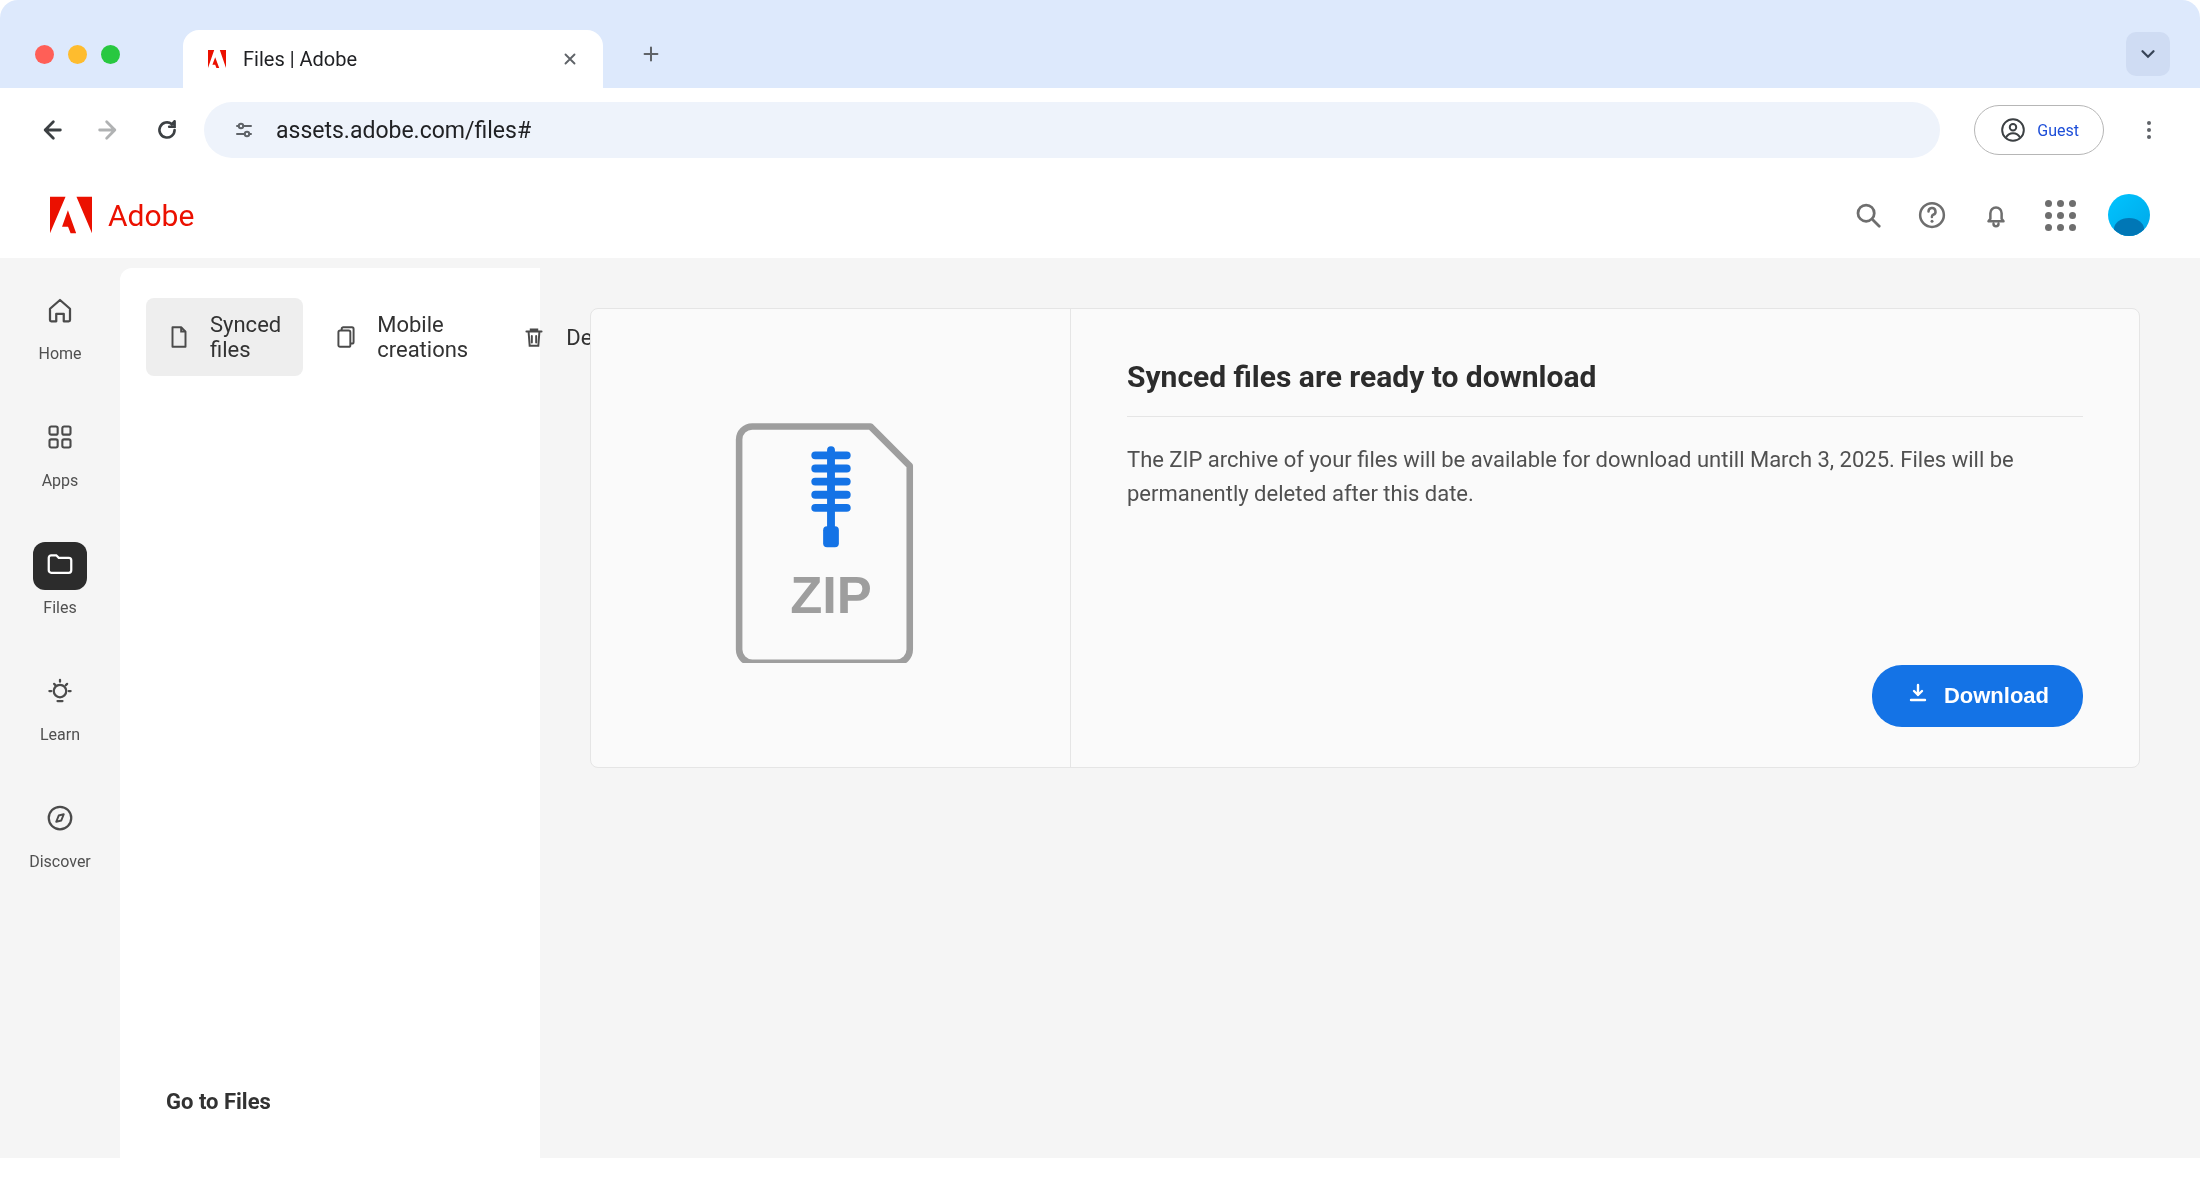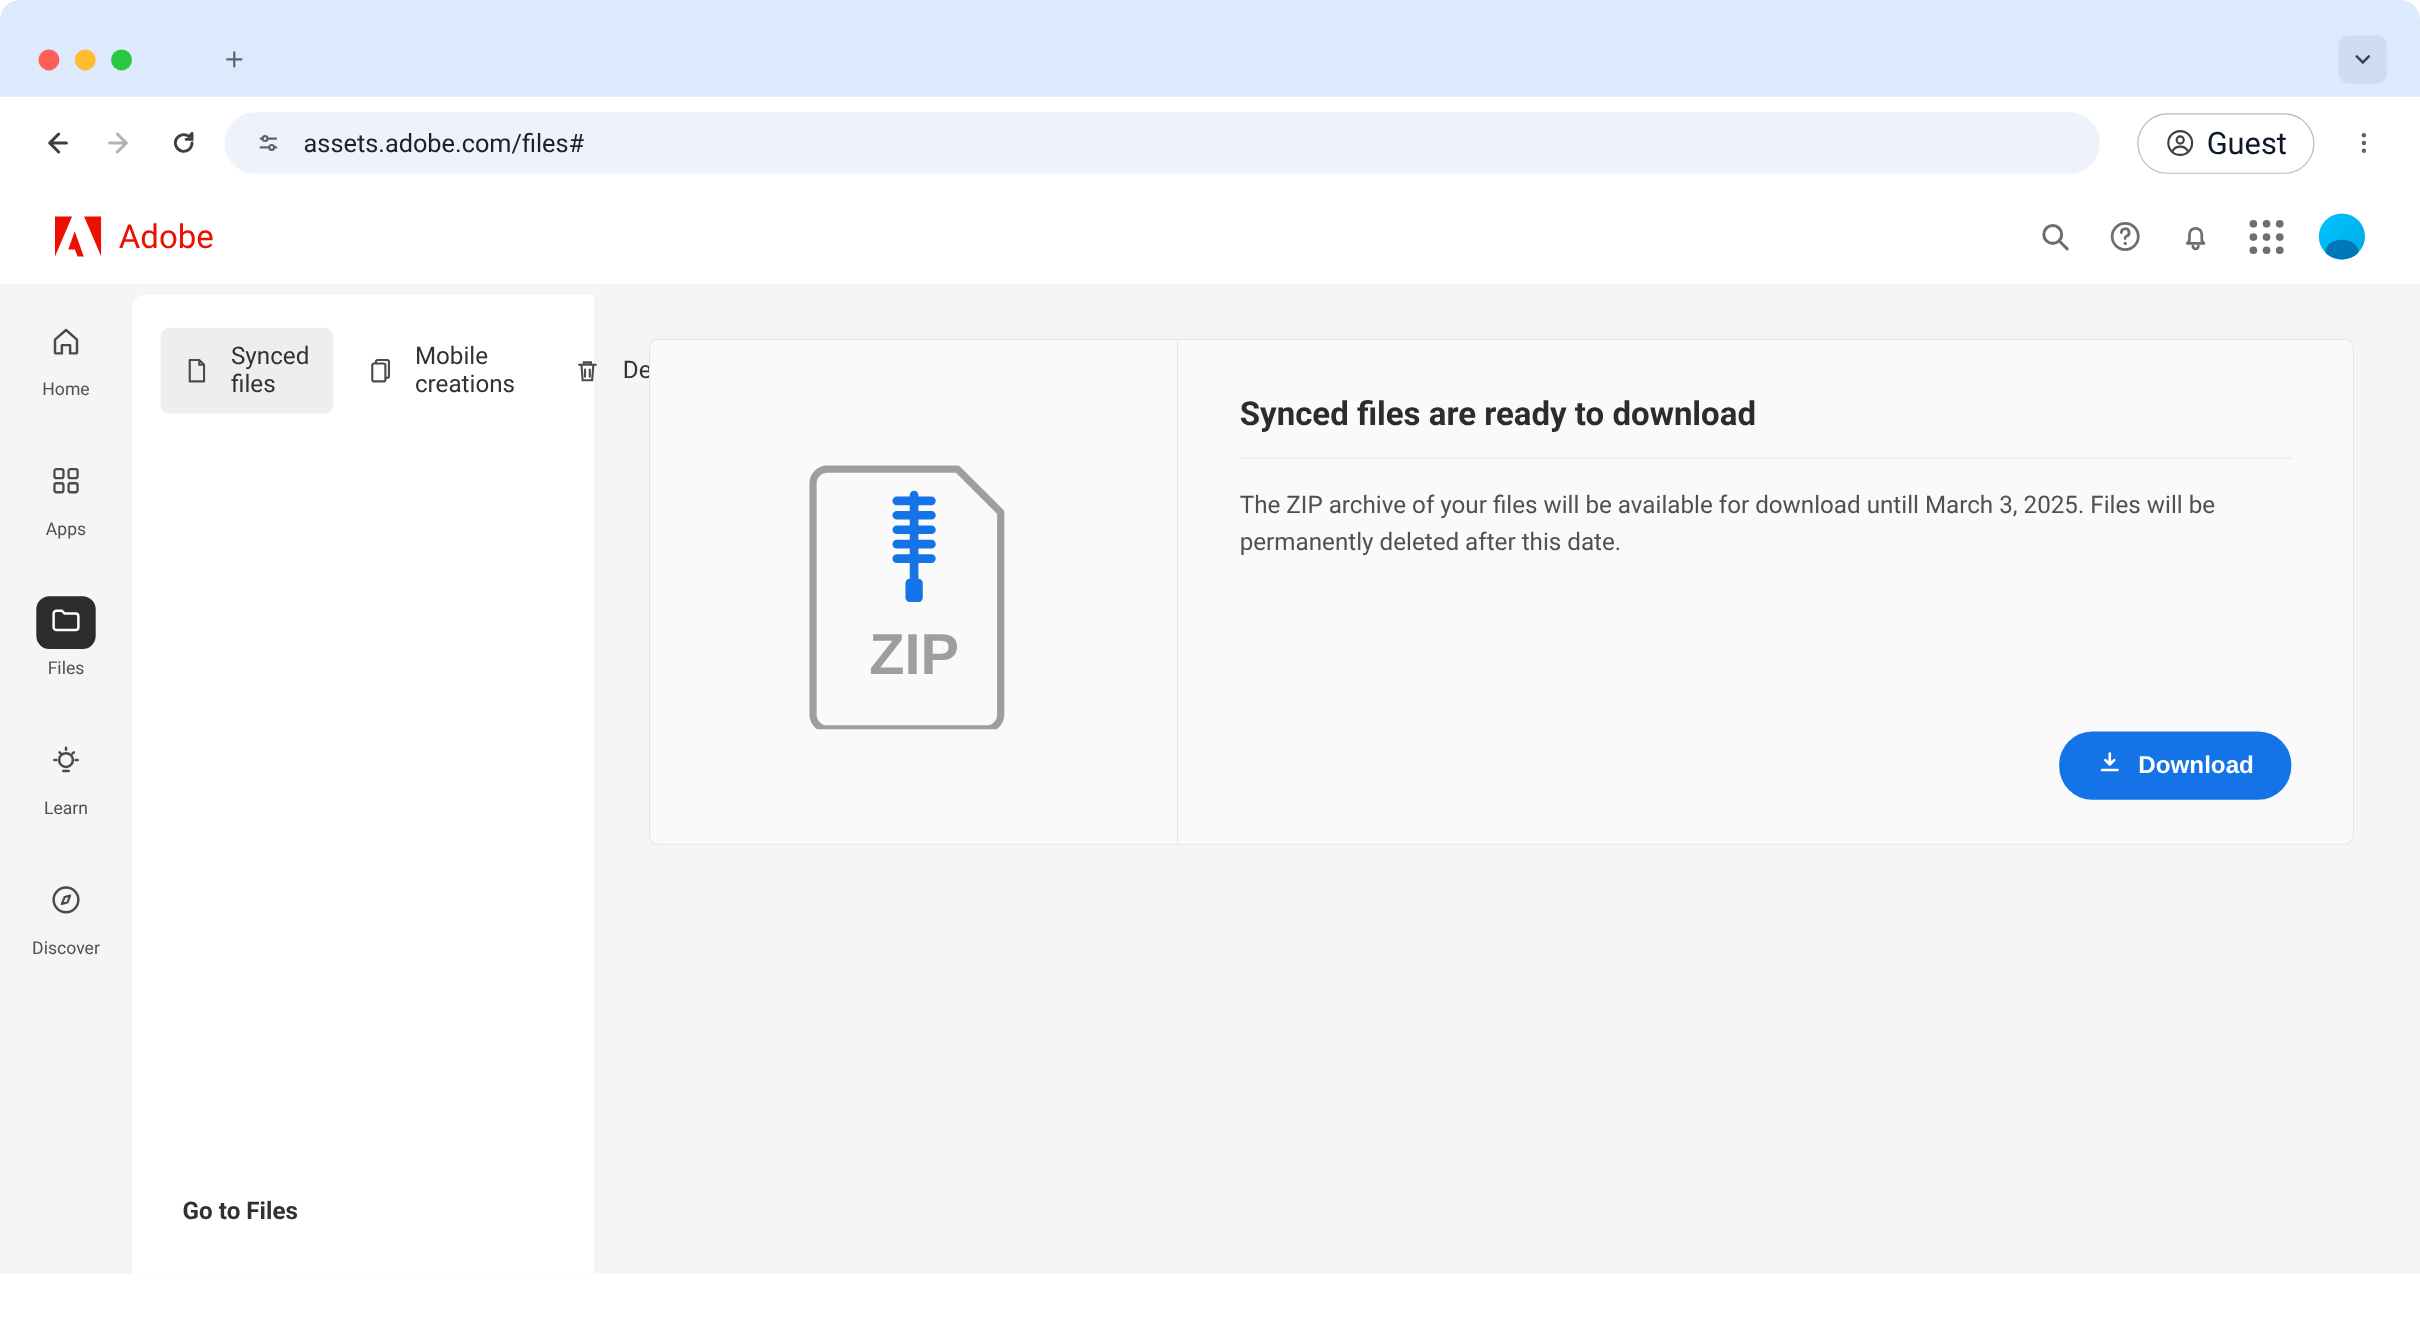--- a/index.html
+++ b/index.html
@@ -19,21 +19,21 @@
     .tab-close { width: 22px; height: 22px; cursor: pointer; display: flex; align-items: center; justify-content: center; }
     .new-tab { width: 40px; height: 40px; display: flex; align-items: center; justify-content: center; cursor: pointer; font-size: 28px; color: #5f6368; margin-left: 10px; }
     .tab-menu { margin-left: auto; margin-right: 30px; width: 44px; height: 44px; border-radius: 10px; background: #cfdcf3; display: flex; align-items: center; justify-content: center; cursor: pointer; }
     
     .toolbar { background: #fff; display: flex; align-items: center; padding: 14px 30px; gap: 16px; }
     .nav-btn { width: 42px; height: 42px; display: flex; align-items: center; justify-content: center; cursor: pointer; color: #5f6368; border-radius: 50%; }
     .nav-btn.disabled { opacity: 0.4; cursor: default; }
     .url-bar { flex: 1; background: #eef3fb; border-radius: 32px; height: 56px; display: flex; align-items: center; padding: 0 26px; gap: 18px; }
     .site-settings { width: 28px; height: 28px; cursor: pointer; color: #5f6368; display:flex; align-items:center; justify-content:center;}
     .url-text { font-size: 23px; color: #202124; flex: 1; }
-    .guest-btn { display: flex; align-items: center; gap: 10px; border: 1.5px solid #b6b6b6; border-radius: 30px; padding: 10px 24px; cursor: pointer; font-size: 28px; color: #0f172a; margin-left: 18px; }
+    .guest-btn { display: flex; align-items: center; gap: 10px; border: 1.5px solid #b6b6b6; border-radius: 30px; padding: 10px 24px; cursor: pointer; font-size: 16px; color: #1d4ed8; margin-left: 18px; }
     .guest-avatar { width: 28px; height: 28px; display: flex; align-items: center; justify-content: center; }
     .kebab { width: 42px; height: 42px; display: flex; align-items: center; justify-content: center; cursor: pointer; margin-left: 8px; }
     
     
     .app-header { display: flex; align-items: center; padding: 22px 50px; background: #fff; }
     .adobe-logo { display: flex; align-items: center; gap: 16px; }
     .adobe-mark { width: 42px; height: 38px; }
     .adobe-text { font-size: 30px; font-weight: 400; color: #eb1000; }
     .header-actions { margin-left: auto; display: flex; align-items: center; gap: 32px; }
     .header-icon { width: 32px; height: 32px; cursor: pointer; color: #6e6e6e; display: flex; align-items: center; justify-content: center; }
@@ -72,20 +72,33 @@
 </head>
 <body>
 
 <div class="browser-chrome">
   <div class="tab-bar">
     <div class="traffic-lights">
       <div class="traffic-light tl-red"></div>
       <div class="traffic-light tl-yellow"></div>
       <div class="traffic-light tl-green"></div>
     </div>
+    <div class="tab">
+      <span class="tab-icon">
+        <svg viewBox="0 0 24 24" width="24" height="24">
+            <path fill="#eb1000" d="M14.8 3h6.2v18L14.8 3zM3 3h6.2L3 21V3zm7.2 7.2L14.2 21h-2.8l-1.2-3.2H7.4l2.8-7.6z"></path>
+          </svg>
+      </span>
+      <span class="tab-title">Files | Adobe</span>
+      <span class="tab-close">
+        <svg viewBox="0 0 24 24" width="18" height="18">
+            <path stroke="#5f6368" stroke-width="2.5" fill="none" stroke-linecap="round" d="M6 6l12 12M18 6L6 18"></path>
+          </svg>
+      </span>
+    </div>
     <div class="new-tab">
       <svg viewBox="0 0 24 24" width="22" height="22">
           <path stroke="#5f6368" stroke-width="2.2" fill="none" stroke-linecap="round" d="M12 5v14M5 12h14"></path>
         </svg>
     </div>
     <div class="tab-menu">
       <svg viewBox="0 0 24 24" width="22" height="22">
           <path stroke="#374457" stroke-width="2.5" fill="none" stroke-linecap="round" d="M6 9l6 6 6-6"></path>
         </svg>
     </div>

